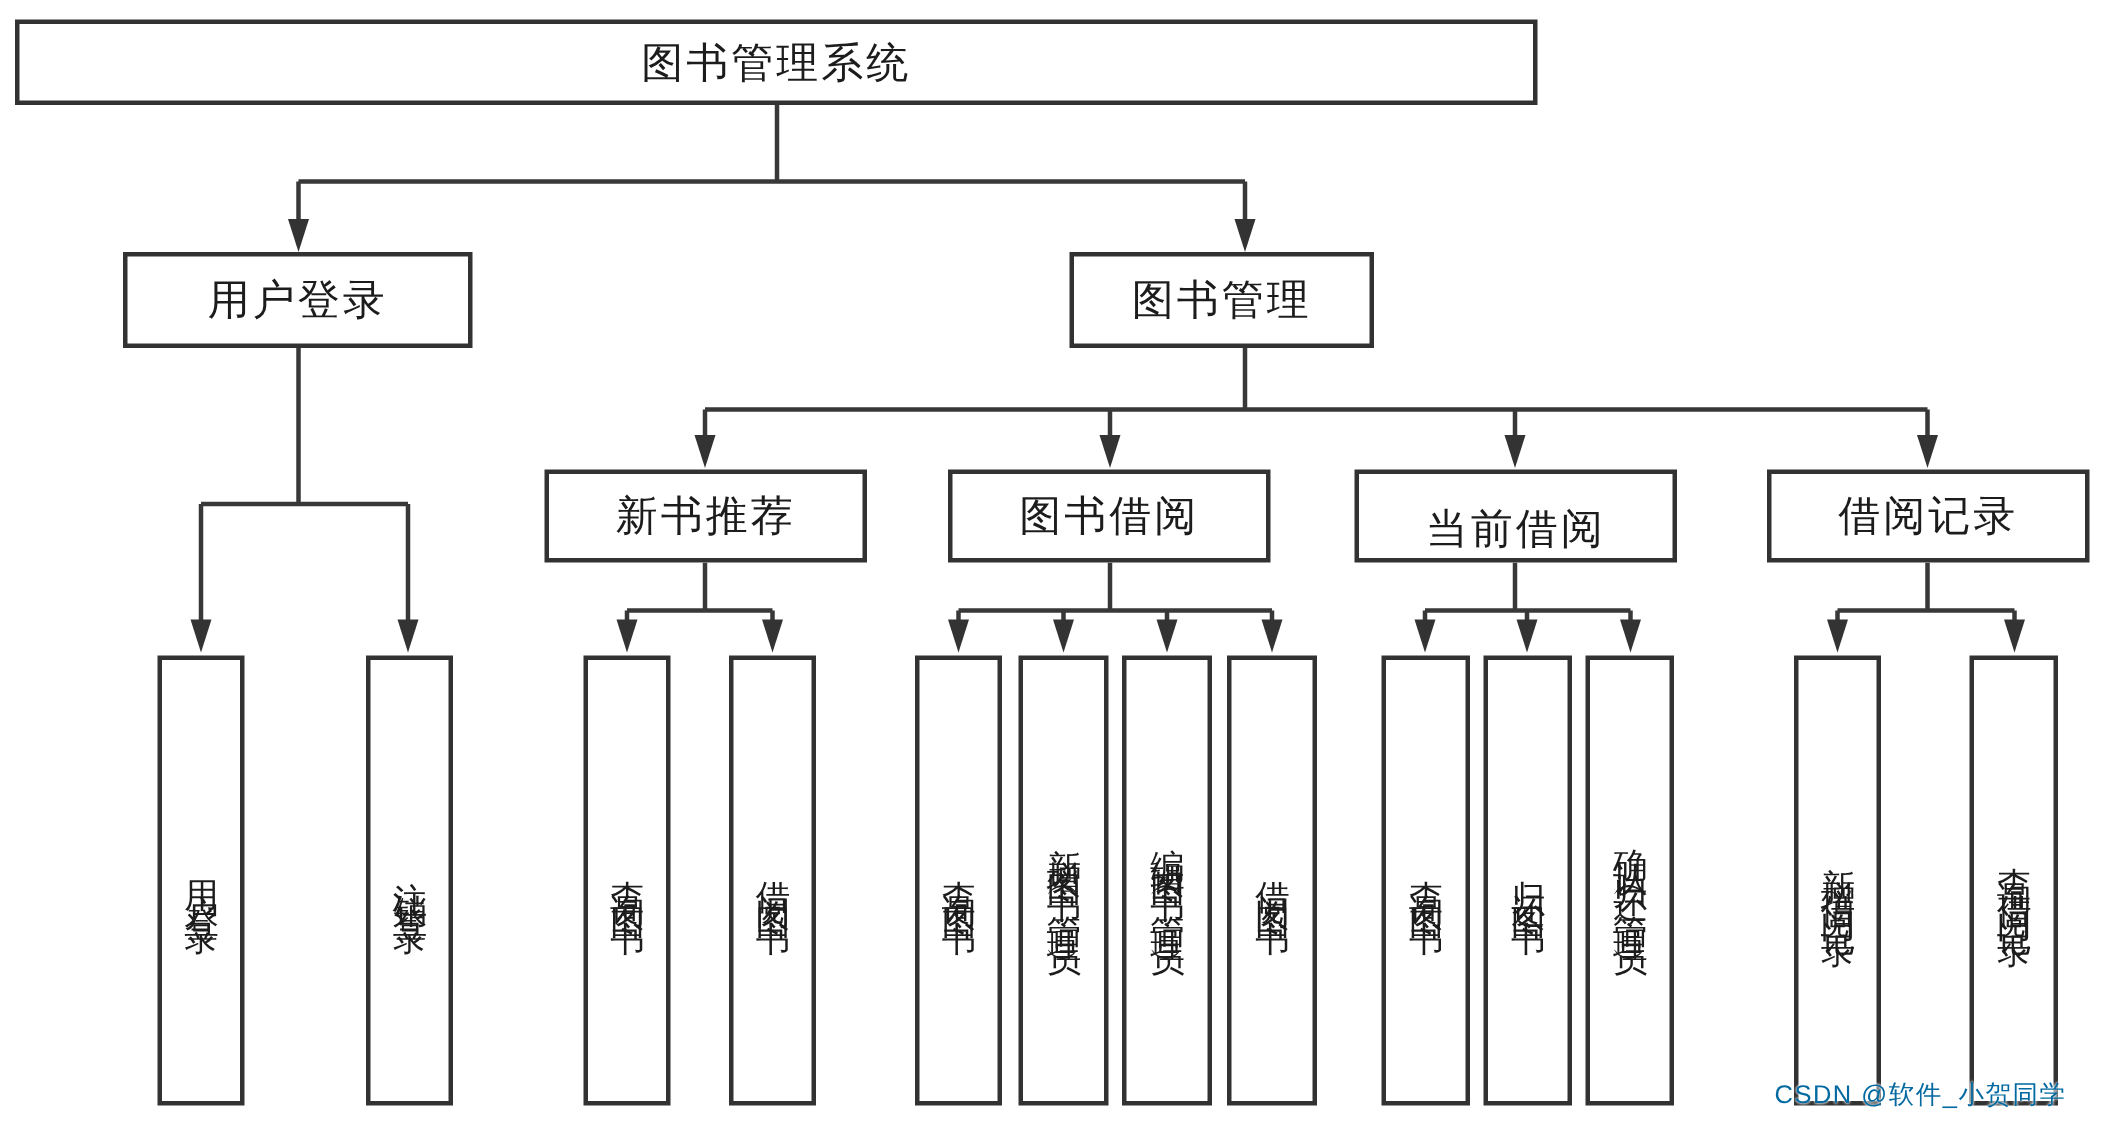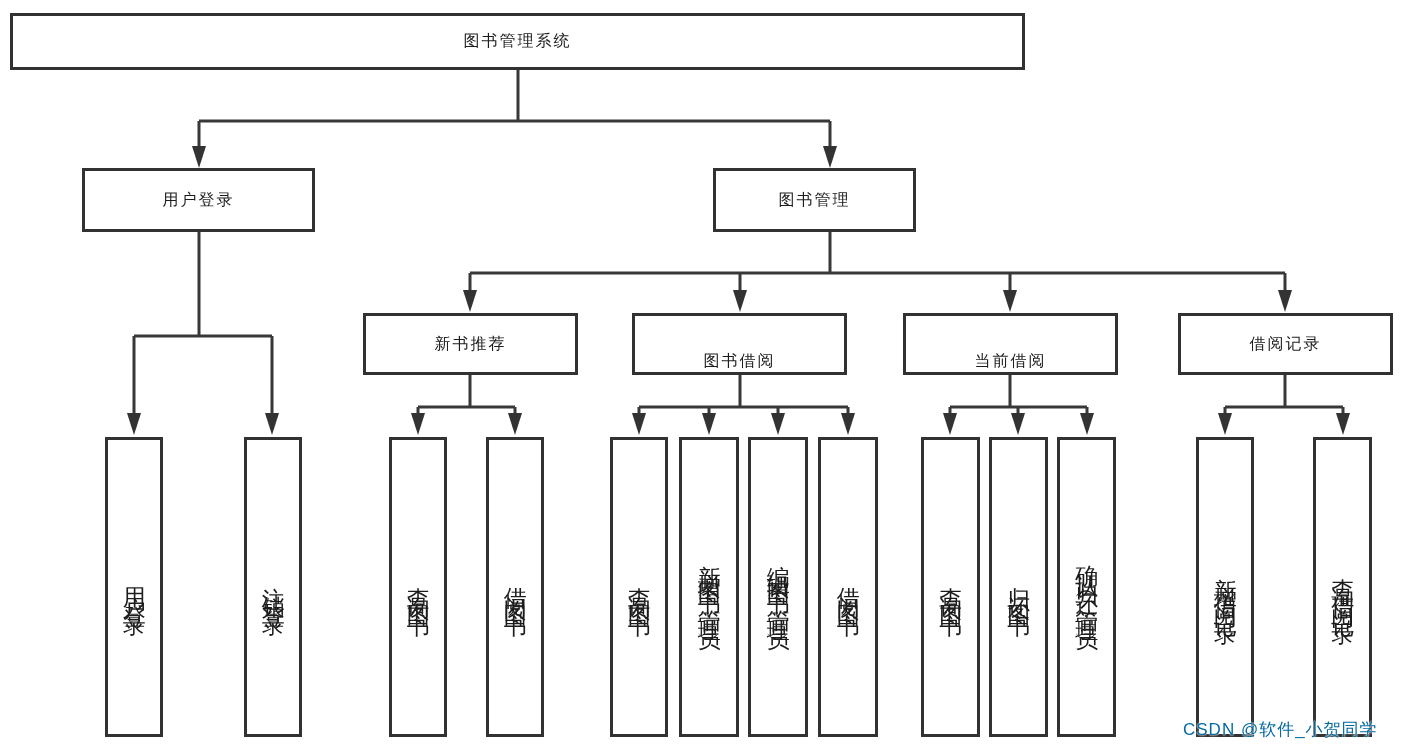--- a/index.html
+++ b/index.html
@@ -21,21 +21,21 @@
     position: absolute;
     box-sizing: border-box;
     background: #fff;
     border: 3px solid #323232;
     display: flex;
     align-items: center;
     justify-content: center;
     text-align: center;
   }
   .hlabel {
-    font-size: 16px;
+    font-size: 28px;
     letter-spacing: 2px;
     white-space: nowrap;
     color: #1c1c1c;
   }
   .vnode .vlabel {
     writing-mode: vertical-rl;
     text-orientation: mixed;
     font-size: 23px;
     letter-spacing: 9px;
     line-height: 1.2;
@@ -103,21 +103,21 @@
   <div class="node" style="left:82px; top:168px; width:233px; height:64px;">
     <span class="hlabel">用户登录</span>
   </div>
   <div class="node" style="left:713px; top:168px; width:203px; height:64px;">
     <span class="hlabel">图书管理</span>
   </div>
 
   <div class="node" style="left:363px; top:313px; width:215px; height:62px;">
     <span class="hlabel">新书推荐</span>
   </div>
-  <div class="node" style="left:632px; top:313px; width:215px; height:62px;align-items:flex-end;">
+  <div class="node" style="left:632px; top:313px; width:215px; height:62px;">
     <span class="hlabel">图书借阅</span>
   </div>
   <div class="node" style="left:903px; top:313px; width:215px; height:62px;align-items:flex-end;">
     <span class="hlabel">当前借阅</span>
   </div>
   <div class="node" style="left:1178px; top:313px; width:215px; height:62px;">
     <span class="hlabel">借阅记录</span>
   </div>
 
   <div class="node vnode" style="left:105px; top:437px; width:58px; height:300px;">

